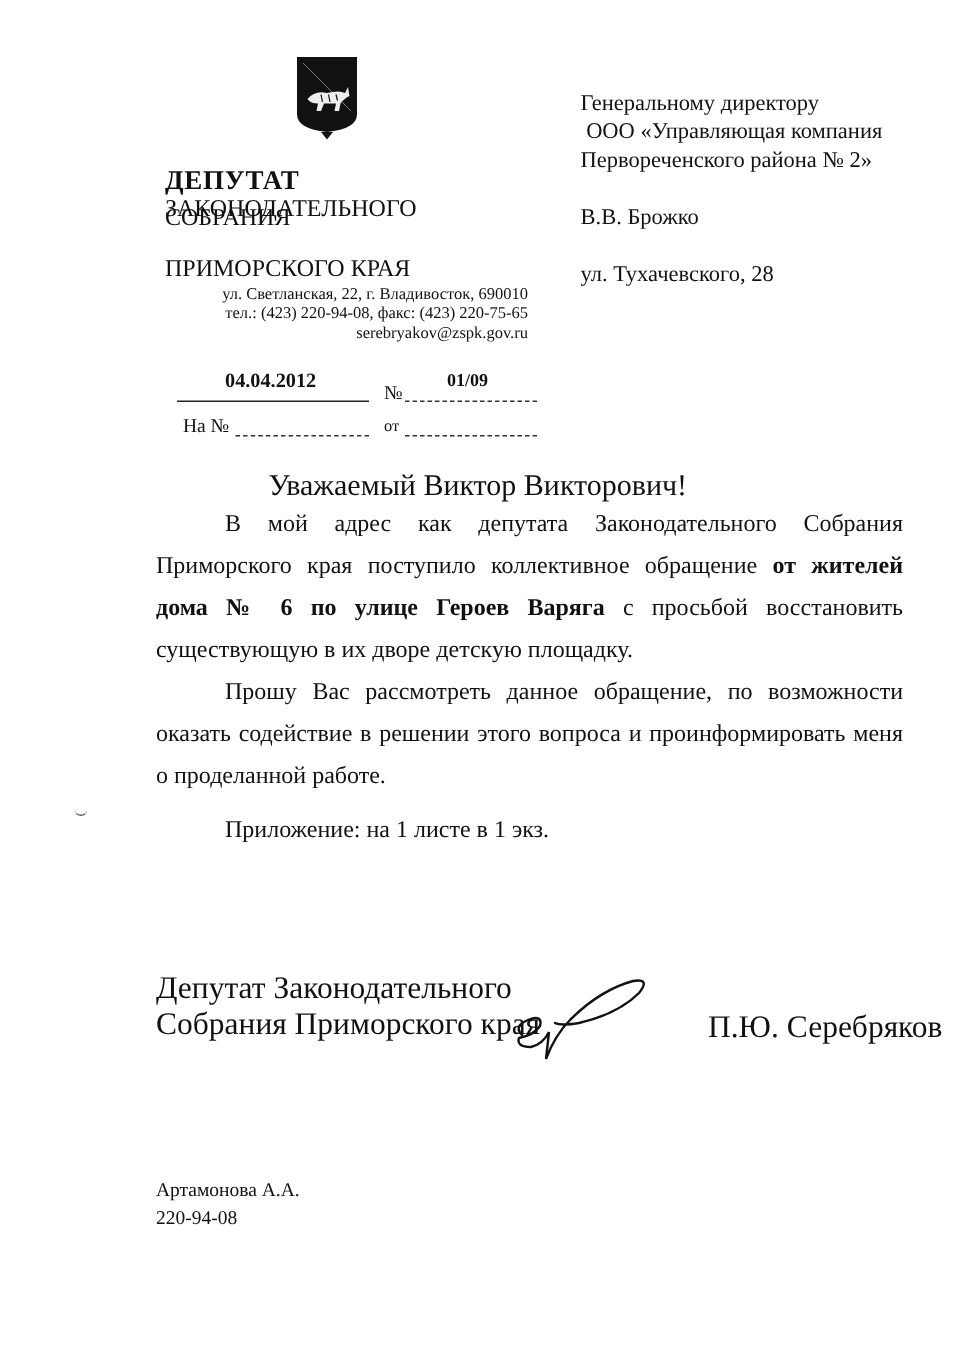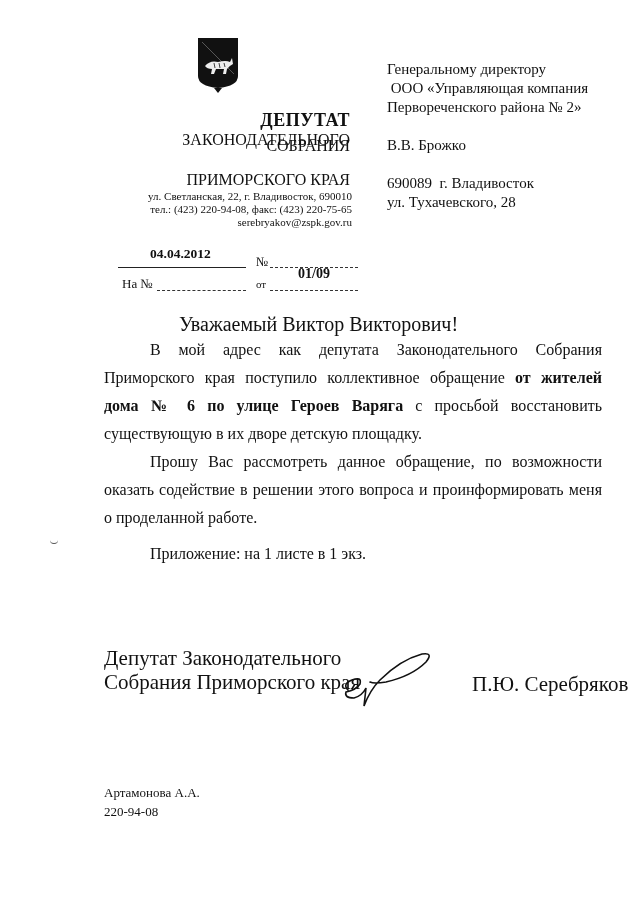--- a/index.html
+++ b/index.html
@@ -1,26 +1,26 @@
 <!DOCTYPE html>
 <html><head>
 <meta charset="utf-8">
 <style>
   html, body { margin: 0; padding: 0; background: #ffffff; }
   body { width: 637px; height: 900px; position: relative; overflow: hidden;
          font-family: "Liberation Serif", "DejaVu Serif", serif; color: #111; }
   .abs { position: absolute; }
   .crest { left: 196px; top: 36px; width: 44px; height: 58px; }
-  .org { left: 110px; width: 240px; text-align: right; line-height: 20px; }
+  .org { left: 110px; width: 240px; text-align: left; line-height: 20px; }
   .org-title { top: 110px; font-weight: bold; font-size: 18px; letter-spacing: 0.5px; }
   .org-line { font-size: 16px; }
   .contacts { left: 128px; width: 224px; top: 190px; text-align: right; font-size: 11px; line-height: 13px; }
   .recipient { left: 387px; top: 60px; font-size: 15px; line-height: 19px; }
   .date-val { left: 150px; top: 246px; font-size: 13.5px; font-weight: bold; }
-  .num-val { left: 298px; top: 246px; font-size: 14px; font-weight: bold; margin-top: 20px; }
+  .num-val { left: 298px; top: 246px; font-size: 12px; font-weight: bold; }
   .line { border-bottom: 1px solid #222; height: 0; }
   .dash { border-bottom: 1px dashed #333; height: 0; }
   .small { font-size: 13px; }
   .salutation { left: 0; width: 637px; top: 313px; text-align: center; font-size: 20px; }
   .para { left: 104px; width: 498px; font-size: 16px; line-height: 28px; text-align: justify; }
   .para .indent { display: inline-block; width: 46px; }
   .sig-label { left: 104px; font-size: 21px; line-height: 28px; }
   .sig-name { left: 472px; top: 672px; font-size: 21px; }
   .signature { left: 340px; top: 646px; width: 100px; height: 70px; }
   .exec { left: 104px; top: 783px; font-size: 13px; line-height: 19px; }
@@ -50,21 +50,20 @@
   <div>serebryakov@zspk.gov.ru</div>
 </div>
 
 <div class="abs recipient">
   <div>Генеральному директору</div>
   <div style="white-space:pre"> ООО «Управляющая компания</div>
   <div>Первореченского района № 2»</div>
   <div style="height:19px"></div>
   <div>В.В. Брожко</div>
   <div style="height:19px"></div>
-  <div style="white-space:pre">690089  г. Владивосток</div>
   <div>ул. Тухачевского, 28</div>
 </div>
 
 <div class="abs date-val">04.04.2012</div>
 <div class="abs line" style="left:118px; top:267px; width:128px"></div>
 <div class="abs small" style="left:256px; top:254px">№</div>
 <div class="abs num-val">01/09</div>
 <div class="abs dash" style="left:270px; top:267px; width:88px"></div>
 
 <div class="abs small" style="left:122px; top:276px">На №</div>

